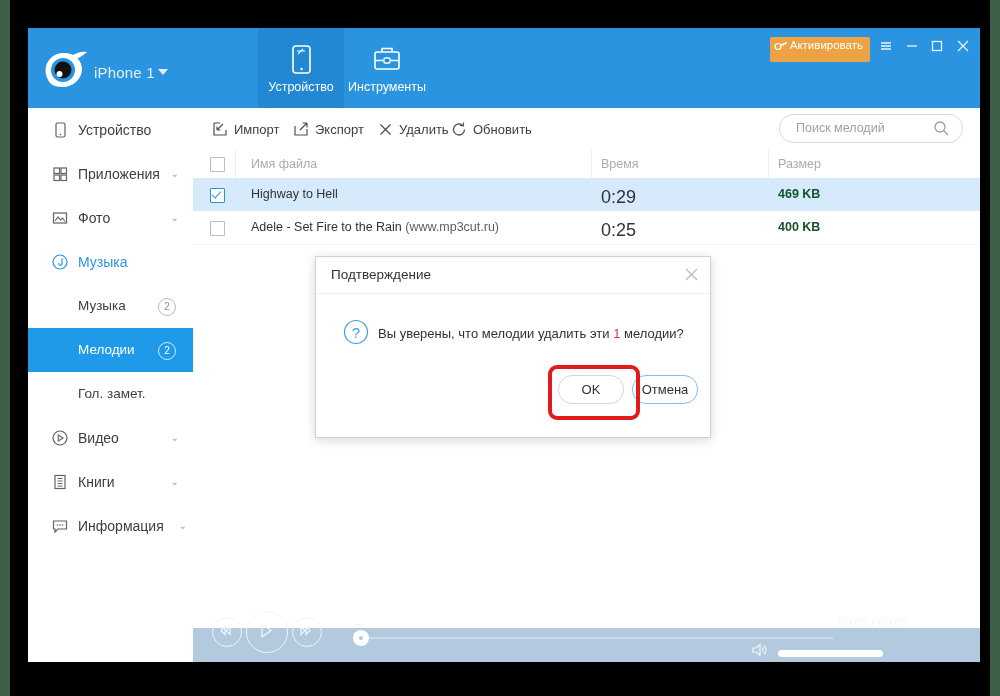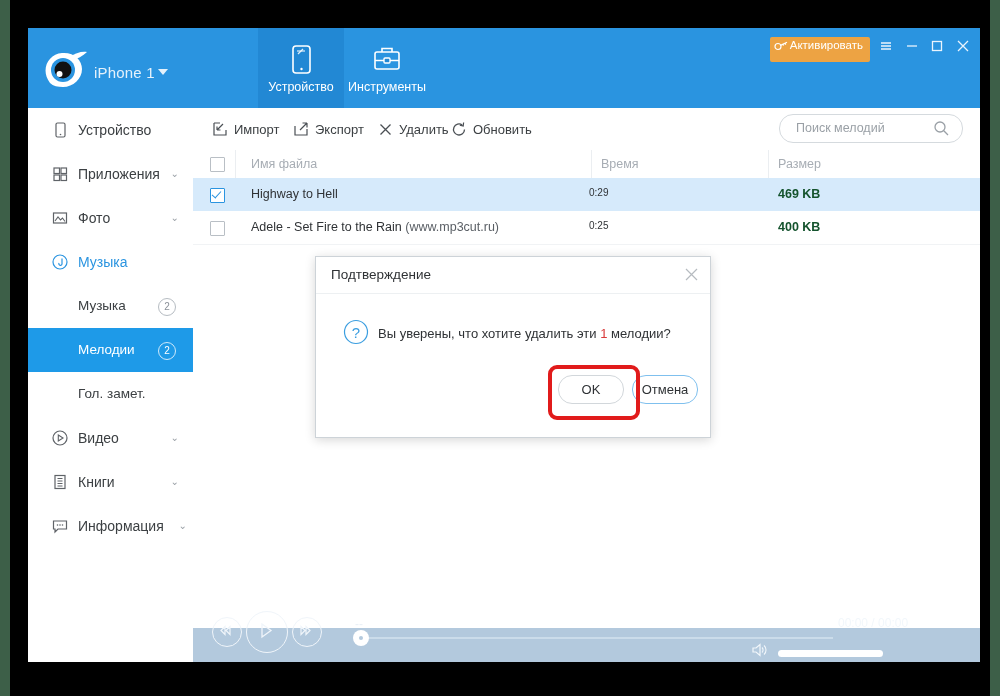--- a/index.html
+++ b/index.html
@@ -145,21 +145,21 @@
   #row-0 { top: 70px; background: #d6eafb; }
   #row-1 { top: 103px; background: #fff; }
   .row .r-box { left: 17px; top: 10px; }
   .row .r-box.checked { border-color: #2a94e0; }
   .row .r-box.checked:after {
     content: ""; position: absolute; left: 3px; top: 0px;
     width: 4px; height: 8px; border: solid #2a94e0;
     border-width: 0 1.6px 1.6px 0; transform: rotate(42deg);
   }
   .r-name { position: absolute; left: 58px; top: 9px; font-size: 12.5px; color: #2f3235; }
-  .r-time { position: absolute; left: 396px; top: 9px; font-size: 10px; color: #2f3235; }
+  .r-time { position: absolute; left: 408px; top: 9px; font-size: 18px; color: #2f3235; }
   .r-size { position: absolute; left: 585px; top: 9px; font-size: 12.5px; color: #14532d; font-weight: bold; }
   .r-name .dim { color: #5a5f65; }
 
   
   #player {
     position: absolute; left: 165px; top: 600px; width: 787px; height: 34px;
     background: #b3c9dd;
   }
   #player-inner { position: absolute; left: 0; top: -26px; width: 787px; height: 60px; }
   .pcircle {
@@ -508,21 +508,21 @@
         </svg>
       </span>
     </div>
 
     <span id="q-icon">
       <svg width="26" height="26" viewBox="0 0 26 26">
         <circle cx="13" cy="13" r="11.5" fill="none" stroke="#3b9ee0" stroke-width="1.2"></circle>
         <text x="13" y="18.5" text-anchor="middle" font-family="Liberation Sans, sans-serif" font-size="15" fill="#3b9ee0">?</text>
       </svg>
     </span>
-    <div id="modal-msg"><span>Вы уверены, что хотите удалить эти </span><span class="hl">1</span><span> мелодии?</span></div>
+    <div id="modal-msg"><span>Вы уверены, что мелодии удалить эти </span><span class="hl">1</span><span> мелодии?</span></div>
 
     <div class="mbtn" id="btn-ok">OK</div>
     <div class="mbtn" id="btn-cancel">Отмена</div>
     <div id="ok-highlight"></div>
   </div>
 
 </div>
 </div>
 
 </body></html>

